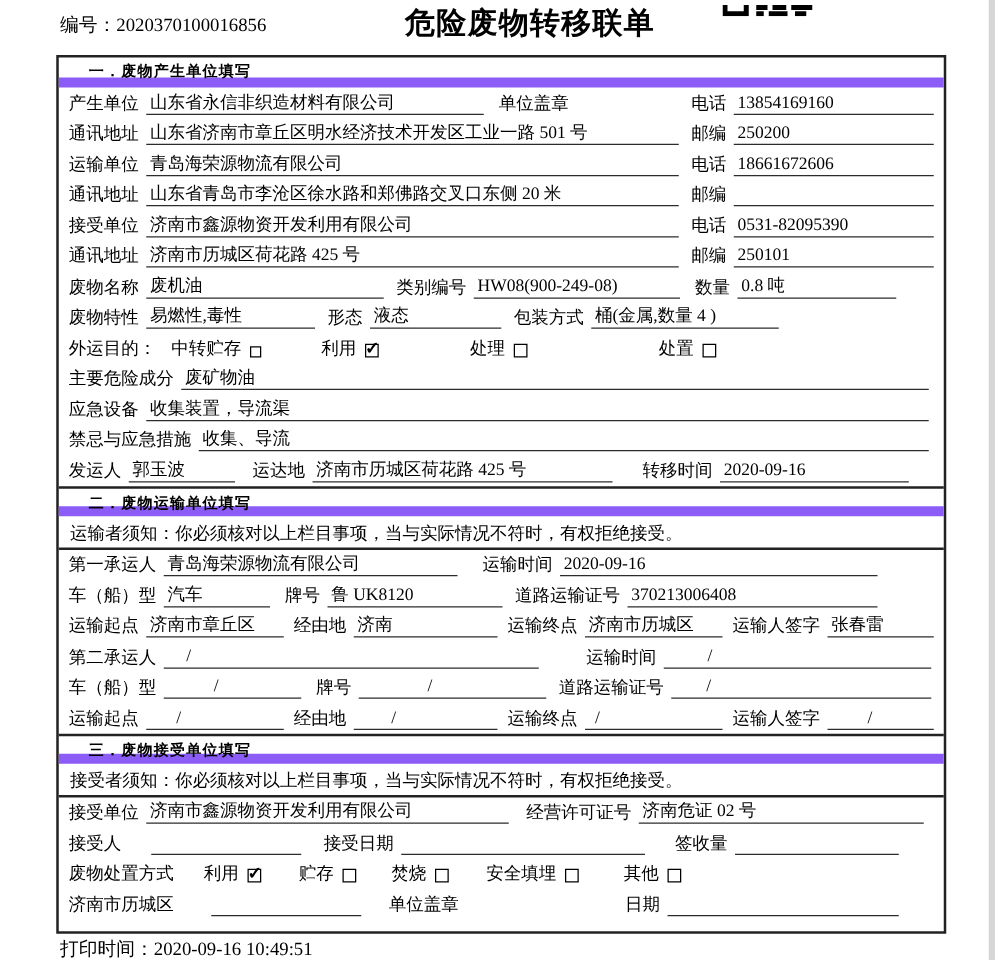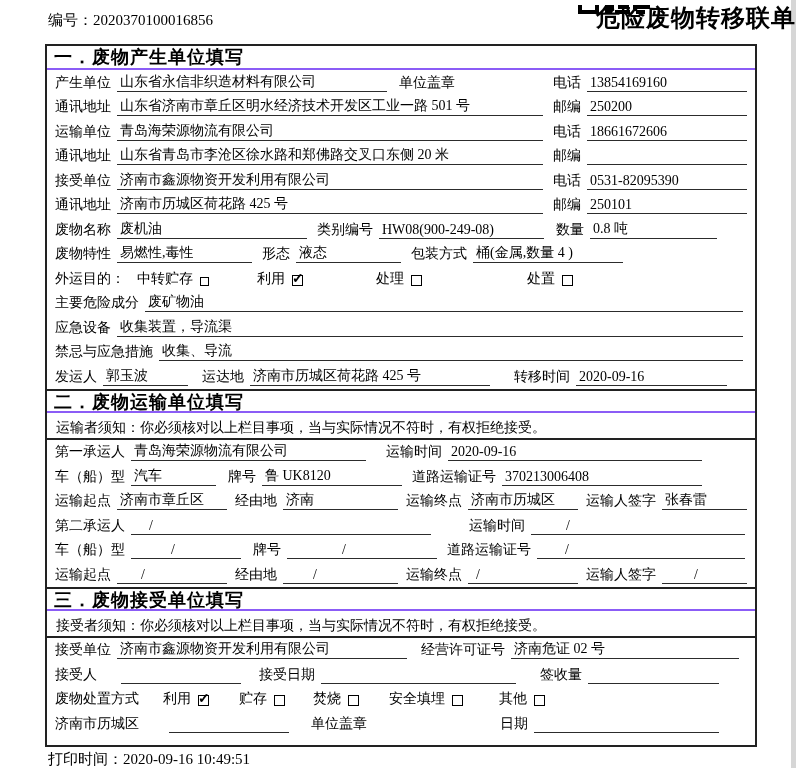--- a/index.html
+++ b/index.html
@@ -6,30 +6,30 @@
   html,body { margin:0; padding:0; }
   body {
     width:796px; height:768px; background:#ffffff; position:relative;
     font-family:"Liberation Serif","DejaVu Serif",serif;
     color:#000; overflow:hidden;
   }
   .page-edge { position:absolute; right:0; top:0; width:5px; height:768px; background:#d6d6d6; }
   .qr { position:absolute; left:578px; top:0; }
   .serial { position:absolute; left:48px; top:11px; font-size:15px; white-space:nowrap; }
   .doc-title {
-    position:absolute; top:2px; left:0; width:100%; text-align:right;
+    position:absolute; top:2px; left:0; width:100%; text-align:center;
     padding-left:52px; font-size:24px; font-weight:bold; letter-spacing:1px;
   }
   .form {
     position:absolute; left:45px; top:44px; width:712px; height:703px;
     border:2px solid #222; background:#fff;
   }
   .sec-h {
-    height:24px; line-height:23px; padding-left:7px; font-size:18px;
-    font-weight:bold; letter-spacing:1px; border-bottom:2px solid #8b5cf6;
+    height:24px; line-height:23px; padding-left:24px; font-size:12px;
+    font-weight:bold; letter-spacing:1px; border-bottom:8px solid #8b5cf6;
   }
   .sec-h.mid { border-top:2px solid #222; }
   .notice { height:27px; line-height:29px; padding-left:9px; font-size:14px; border-bottom:2px solid #222; white-space:nowrap; }
   .row {
     height:24.5px; display:flex; align-items:flex-end;
     padding:0 8px 3px 8px; font-size:14px; white-space:nowrap;
   }
   .lbl { white-space:nowrap; flex:0 0 auto; }
   .val {
     border-bottom:1.5px solid #2c2c2c; padding:0 3px; margin-left:6px;

